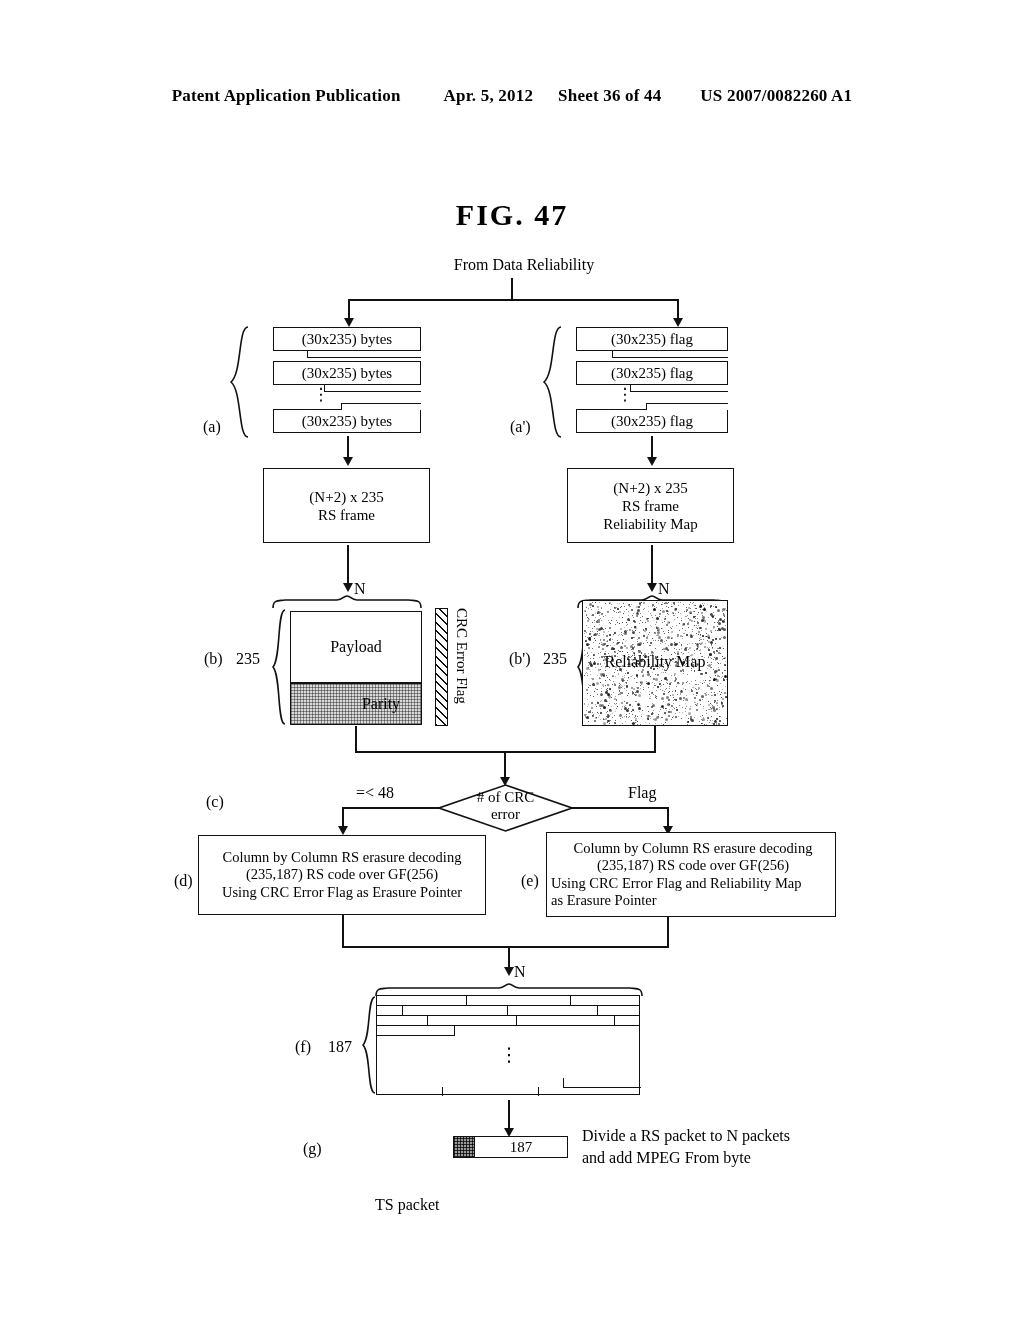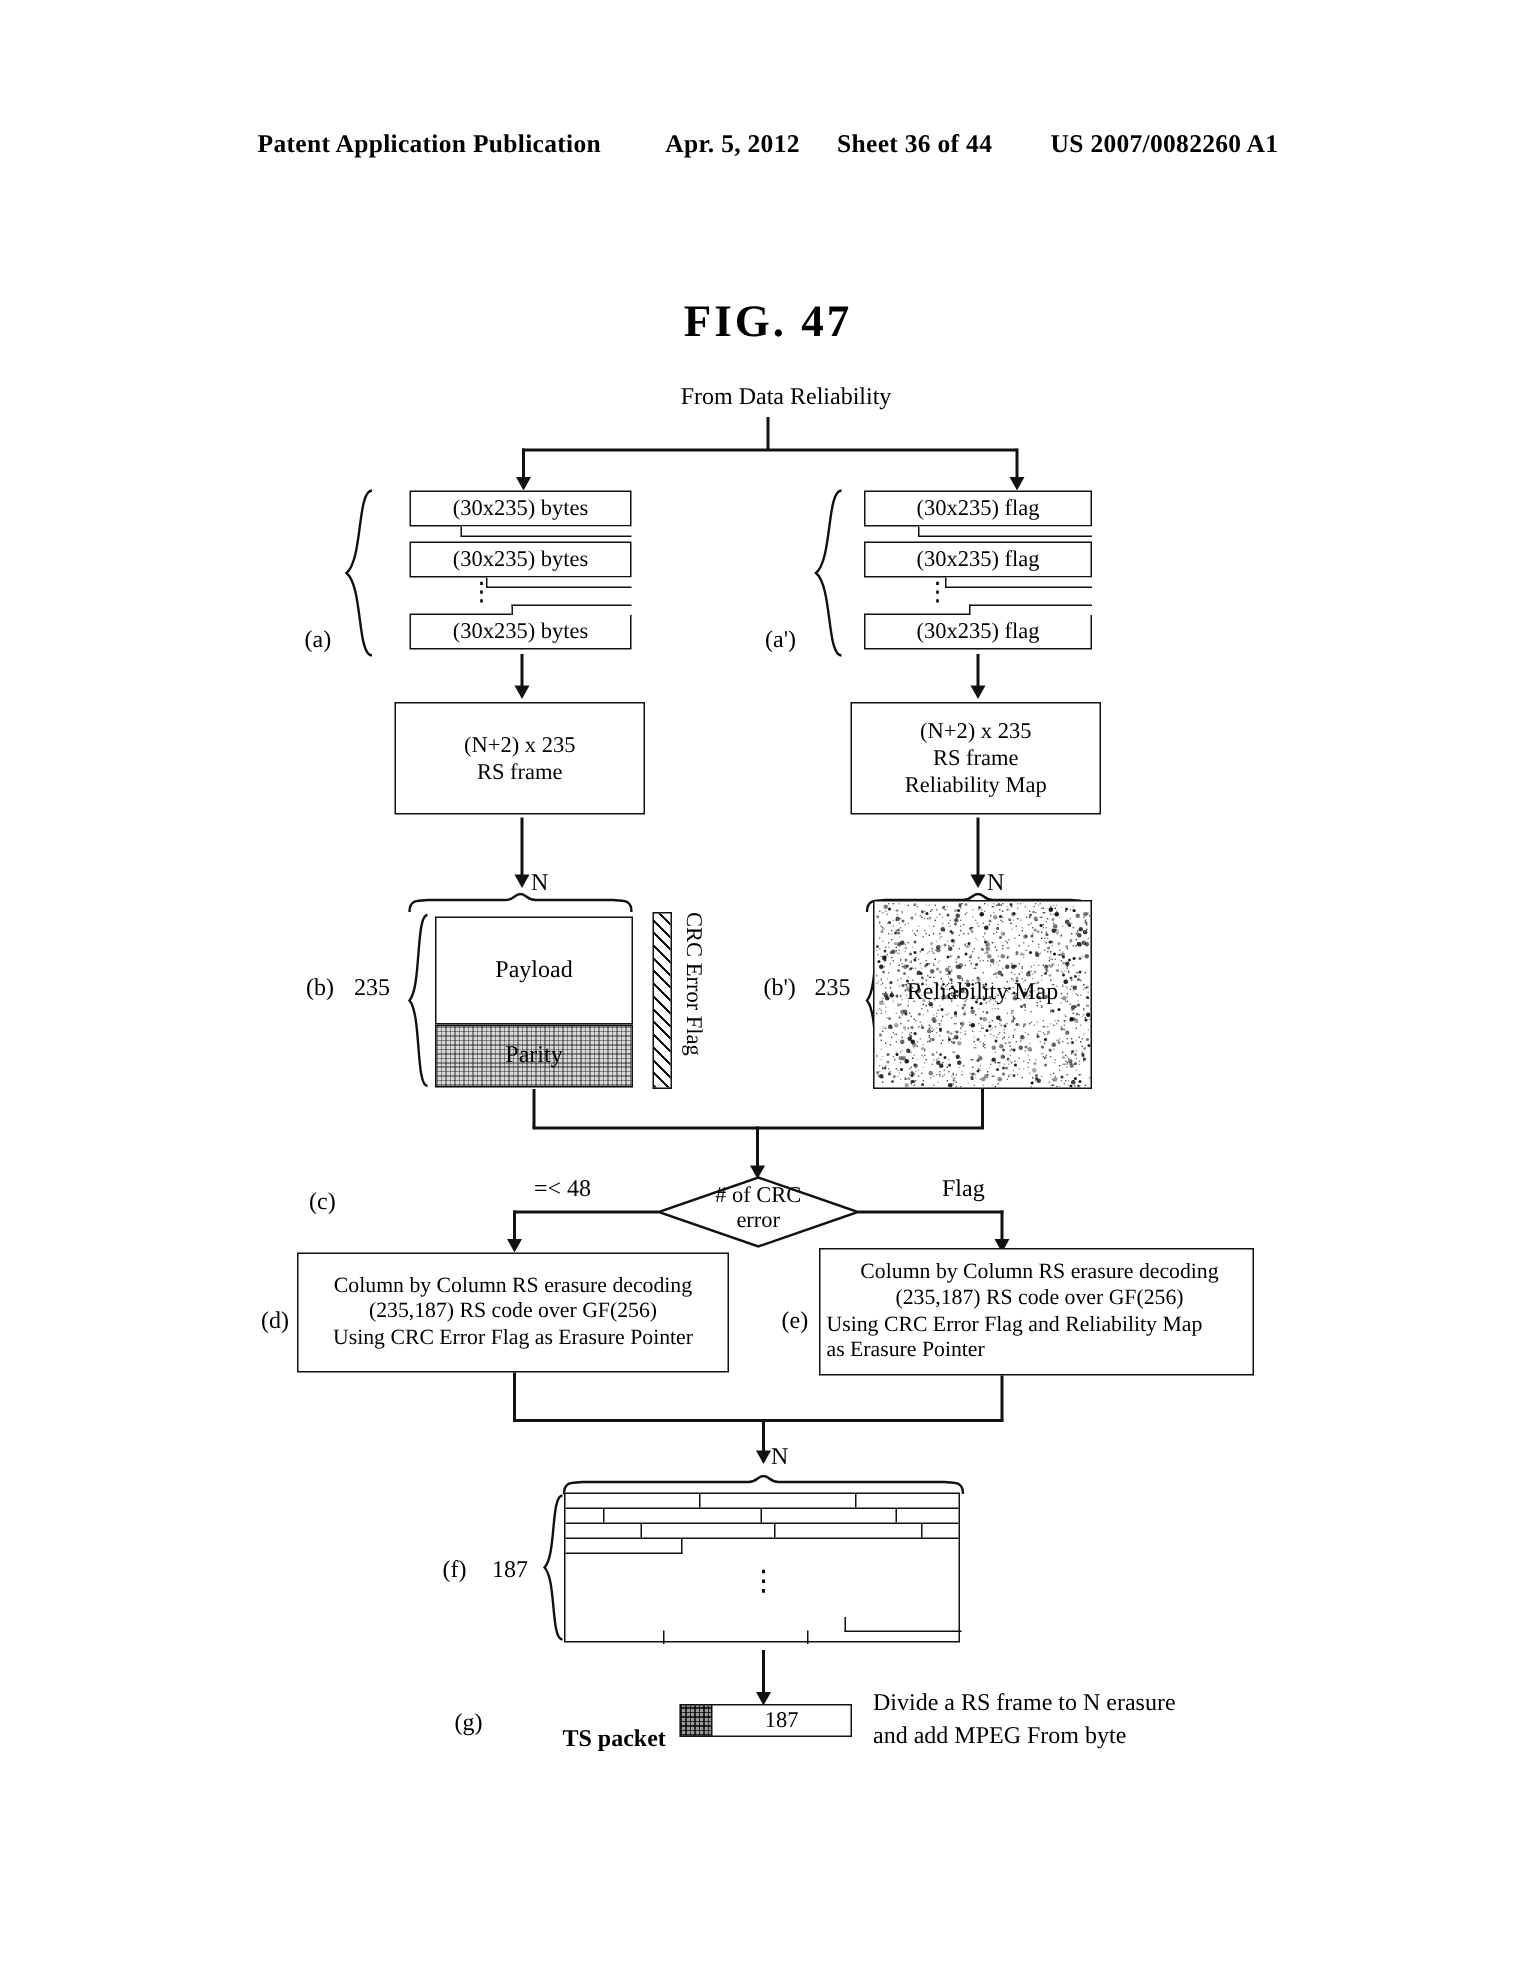--- a/index.html
+++ b/index.html
@@ -328,21 +328,21 @@
 <div class="lbl" style="top:650px; left:204px; font-size:16px;">(b)</div>
 <div class="lbl" style="top:650px; left:236px; font-size:16px;">235</div>
 <svg class="brace" style="left:271px; top:608px;" width="16" height="118" viewBox="0 0 16 118">
   <path d="M14 2 C6 2 10 50 2 59 C10 68 6 116 14 116" fill="none" stroke="#111" stroke-width="1.6"></path>
 </svg>
 
 <div id="payload-block" style="left:290px; top:611px; width:132px; height:72px;">
   <div class="blocklabel" style="top:26px;">Payload</div>
 </div>
 <div id="parity-block" style="left:290px; top:683px; width:132px; height:42px;">
-  <div class="blocklabel" style="top:11px;">Parity</div>
+  <div class="blocklabel" style="top:11px;padding-left:25px;">Parity</div>
 </div>
 
 <div id="crc-bar" style="left:435px; top:608px; width:13px; height:118px;"></div>
 <div id="crc-bar-text" style="left:470px; top:608px;">CRC Error Flag</div>
 
 <svg class="brace" style="left:576px; top:595px;" width="152" height="14" viewBox="0 0 152 14">
   <path d="M2 13 C2 4 8 6 14 5 L66 5 C72 5 72 1 76 1 C80 1 80 5 86 5 L138 5 C144 6 150 4 150 13" fill="none" stroke="#111" stroke-width="1.6"></path>
 </svg>
 
 <div class="lbl" style="top:650px; left:509px; font-size:16px;">(b')</div>
@@ -1945,19 +1945,19 @@
   <div class="frow" style="left:0; top:91px; width:100%; height:9px; border-bottom:none;">
     <div class="fseg" style="left:0; width:66px;"></div>
     <div class="fseg" style="left:66px; width:96px;"></div>
   </div>
 </div>
 
 <div class="vline" style="left:508px; top:1100px; height:32px;"></div>
 <div class="arrow-down" style="left:504px; top:1128px;"></div>
 
 <div class="lbl" style="top:1140px; left:303px; font-size:16px;">(g)</div>
-<div class="lbl" style="top:1151px; left:375px; font-size:16px;font-weight:bold;">TS packet</div>
+<div class="lbl" style="top:1196px; left:375px; font-size:16px;">TS packet</div>
 
 <div id="ts-packet-sync" style="left:453px; top:1136px; width:22px; height:22px;"></div>
 <div id="ts-packet-body" style="left:474px; top:1136px; width:94px; height:22px;">187</div>
 
-<div class="lbl" style="top:1127px; left:582px; font-size:16px;">Divide a RS frame to N erasure</div>
+<div class="lbl" style="top:1127px; left:582px; font-size:16px;">Divide a RS packet to N packets</div>
 <div class="lbl" style="top:1149px; left:582px; font-size:16px;">and add MPEG From byte</div>
 
 </body></html>

